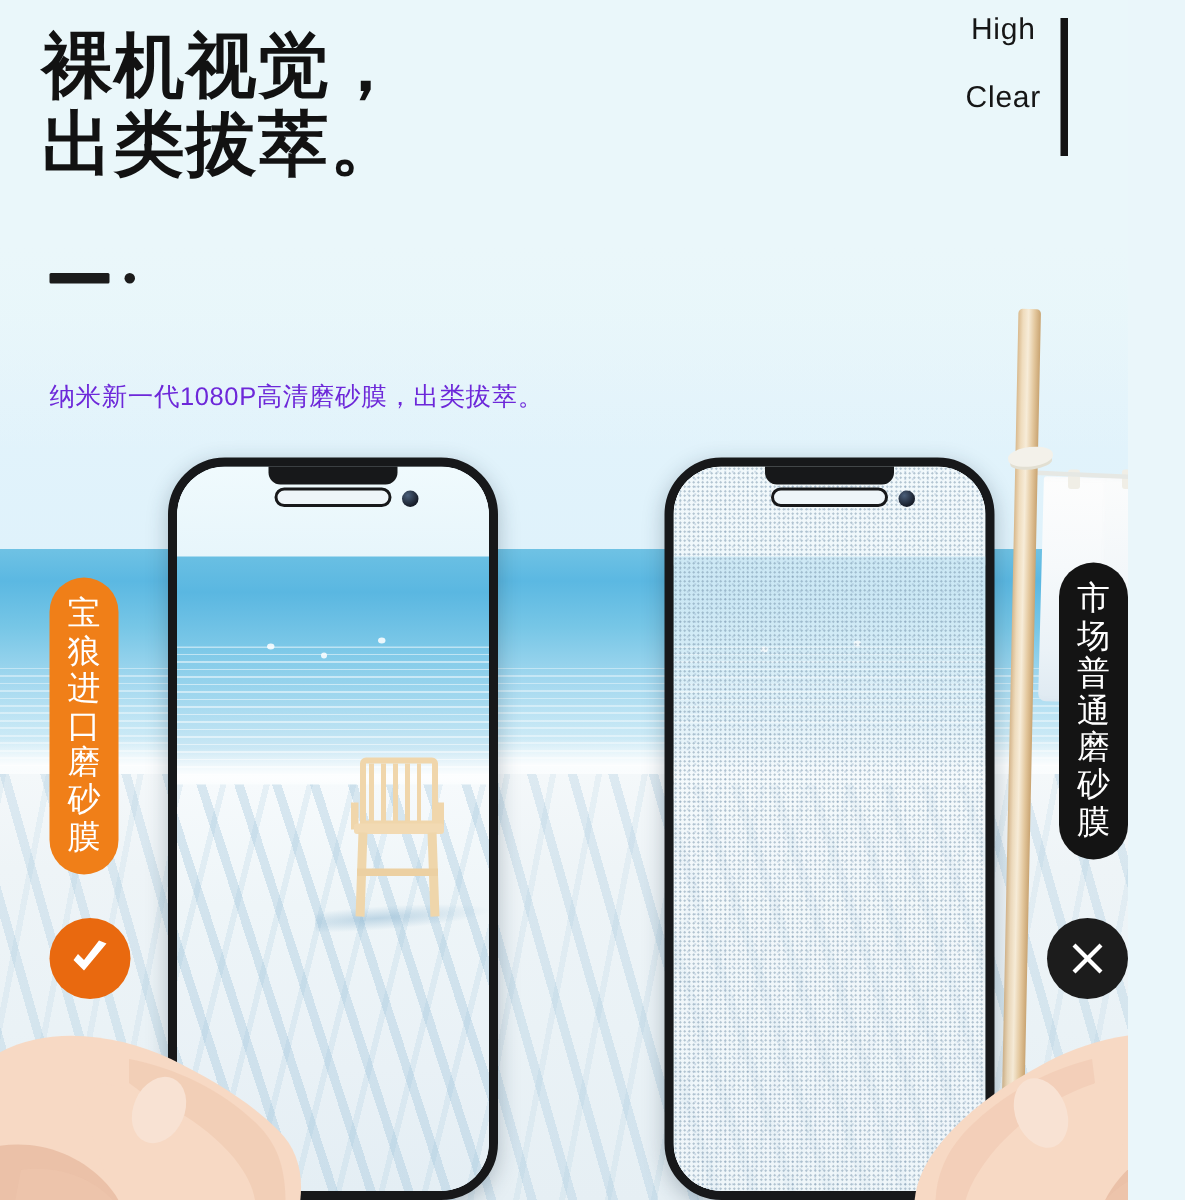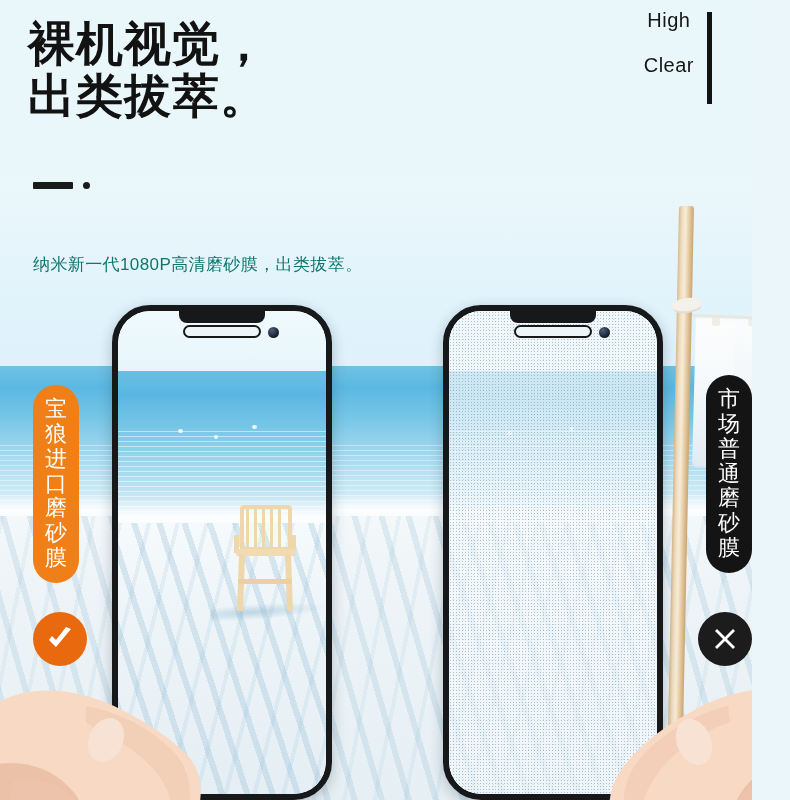--- a/index.html
+++ b/index.html
@@ -79,21 +79,21 @@
     color:#121212; font-weight:700; line-height:1.10;
     font-size:47px; letter-spacing:1px;
   }
   .headline .l2{ display:block; }
   .dash-row{ position:absolute; left:33px; top:182px; display:flex; align-items:center; gap:10px; }
   .dash{ width:40px; height:7px; background:#1b1b1b; border-radius:1px; }
   .dot{ width:7px; height:7px; background:#1b1b1b; border-radius:50%; }
 
   .subtitle{
     position:absolute; left:33px; top:253px;
-    font-size:17px; color:#0f766e; letter-spacing:.4px; white-space:nowrap;
+    font-size:17px; color:#6d28d9; letter-spacing:.4px; white-space:nowrap;
   }
 
   
   .hc{ position:absolute; right:58px; top:10px; text-align:center; }
   .hc div{ font-size:20px; color:#161616; line-height:1; letter-spacing:.5px; }
   .hc .hc-high{ margin-bottom:25px; }
   .hc-bar{ position:absolute; right:40px; top:12px; width:5px; height:92px; background:#131313; }
 
   
   .phone{ position:absolute; border-radius:38px; }

